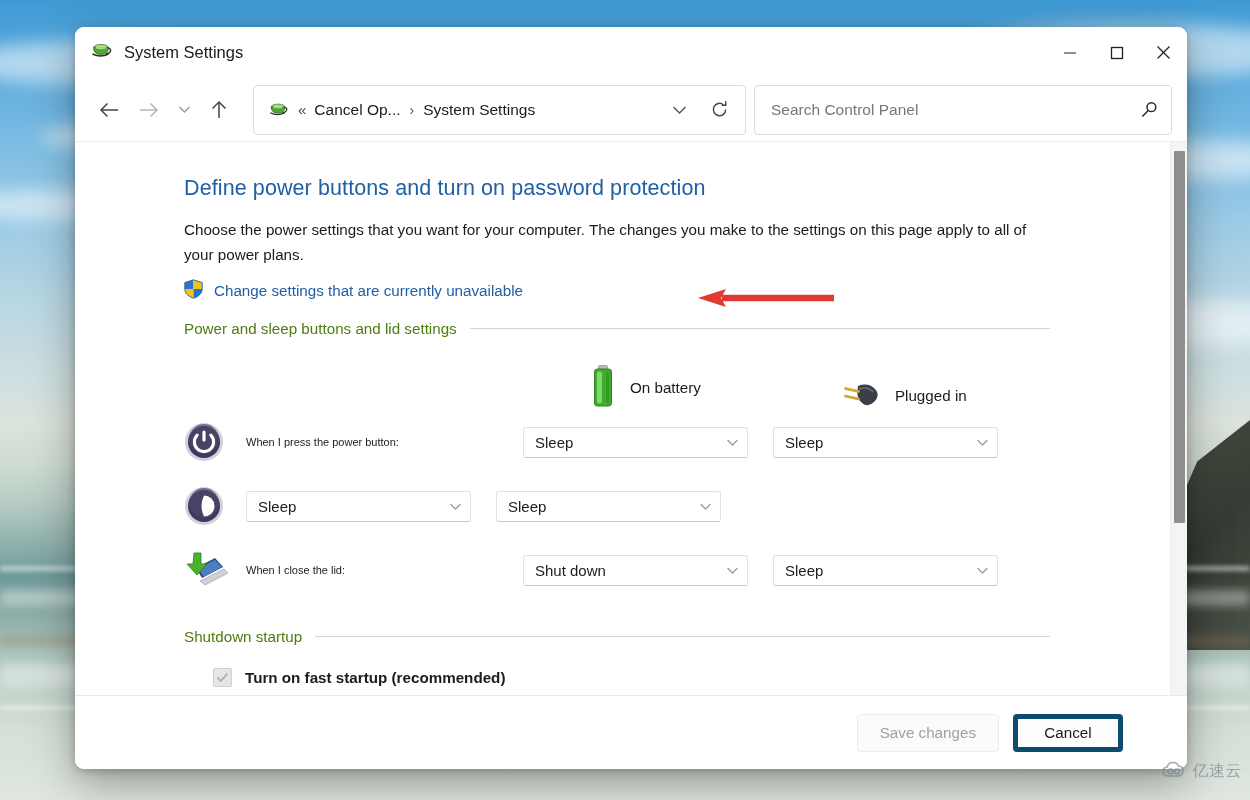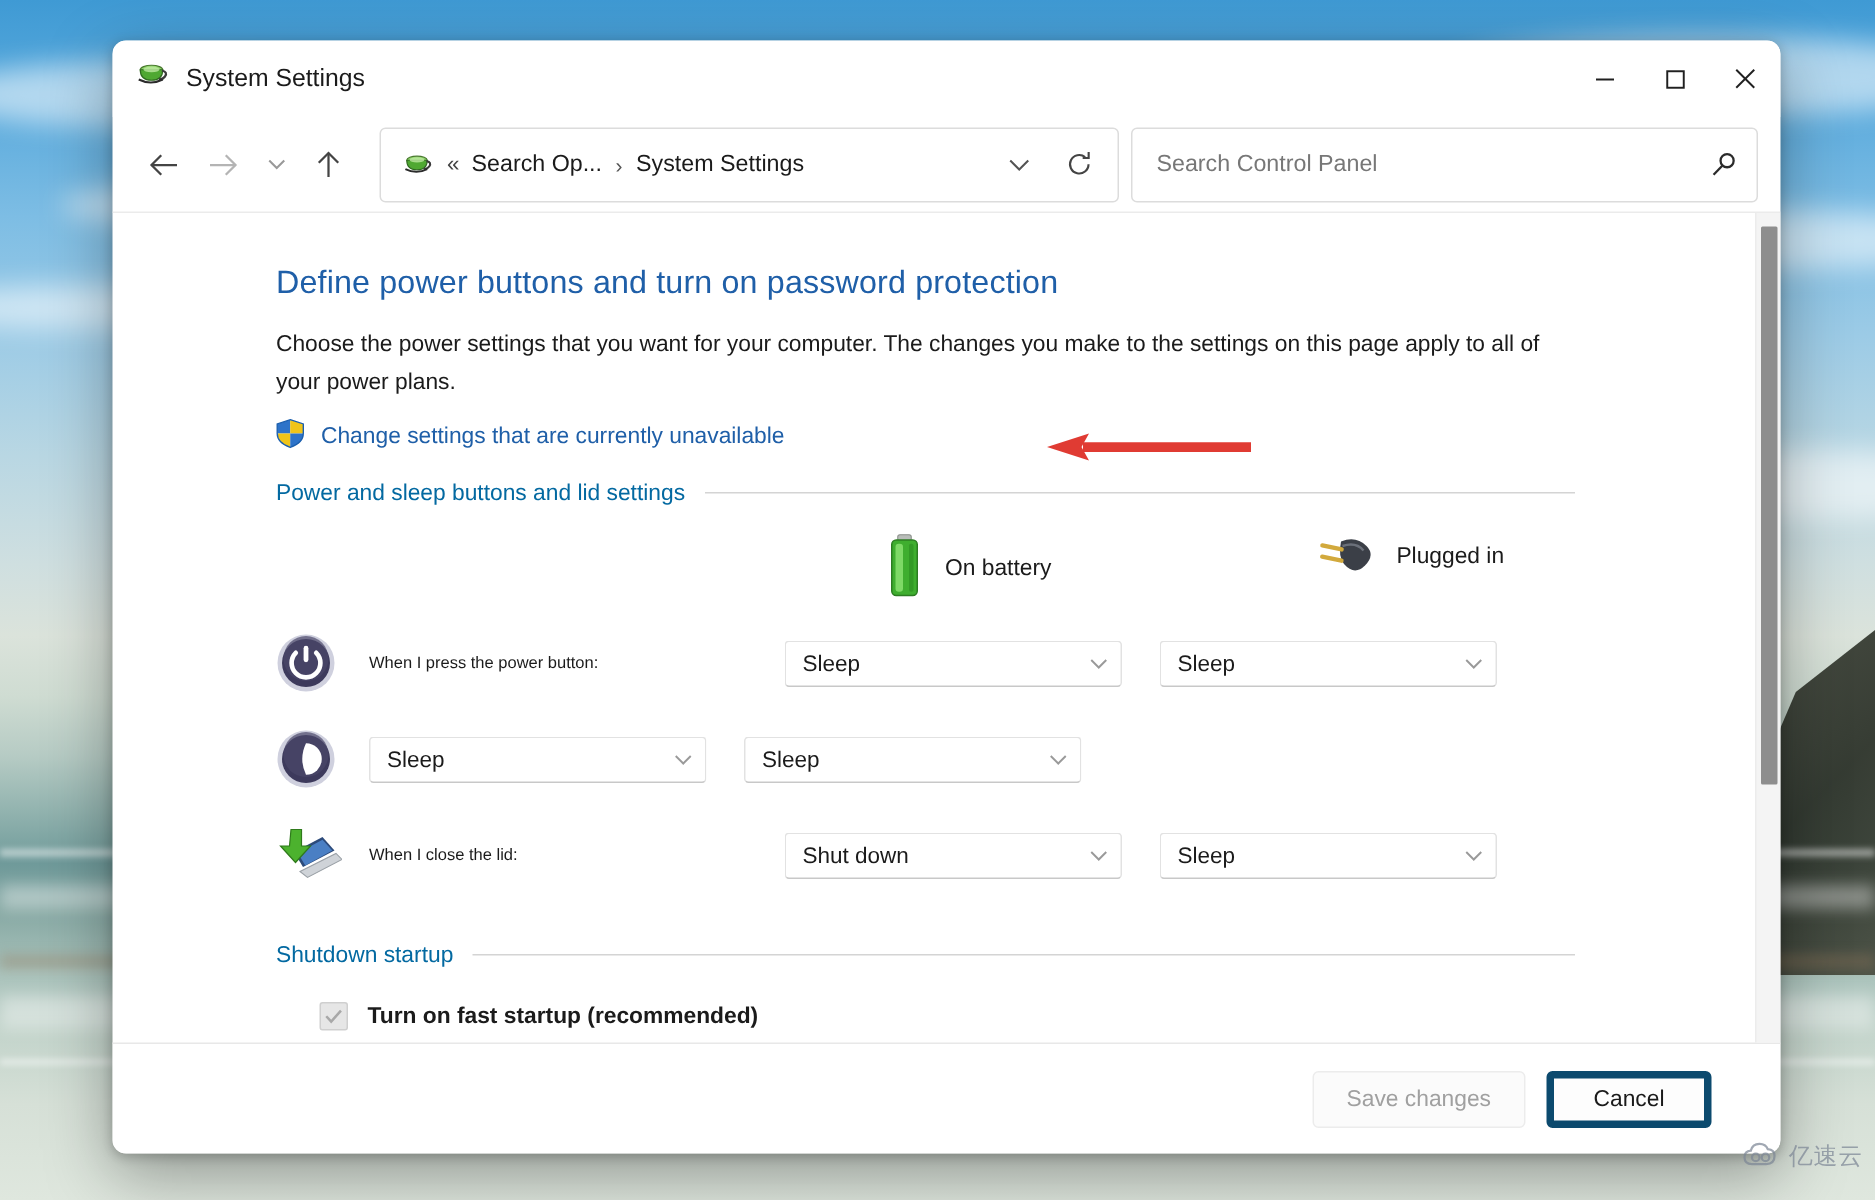--- a/index.html
+++ b/index.html
@@ -202,34 +202,33 @@
   }
 
   
   .group-head {
     display: flex; align-items: center;
     gap: 13px;
     margin-bottom: 4px;
     max-width: 866px;
   }
   .group-head .ghtext {
-    font-size: 15.2px; color: #0369a1;
+    font-size: 15.2px; color: #4d7c0f;
     white-space: nowrap;
   }
   .group-head .ghline {
     flex: 1; height: 1px; background: #d4d4d4;
   }
 
   
   .col-headers {
     display: flex;
     margin-top: 18px;
     height: 55px;
-    align-items: flex-start;
-    gap: 36px;
+    align-items: flex-end;
   }
   .col-head {
     display: flex; align-items: center; gap: 14px;
     font-size: 15.2px; color: #1b1b1b;
   }
   .col-head.battery { margin-left: 406px; }
   .col-head.plugged { margin-left: 140px; }
 
   
   .srow {
@@ -288,21 +287,21 @@
     background: #8e8e8e;
     border-radius: 1px;
   }
 
   
   #footer {
     height: 74px;
     flex: 0 0 auto;
     border-top: 1px solid #e8e8e8;
     display: flex; align-items: center; justify-content: flex-end;
-    padding-right: 46px;
+    padding-right: 64px;
     gap: 14px;
     background: #fff;
   }
   .btn {
     height: 38px;
     min-width: 110px;
     border-radius: 4px;
     display: flex; align-items: center; justify-content: center;
     font-size: 15.2px;
     padding: 0 22px;
@@ -415,21 +414,21 @@
         <svg width="20" height="20" viewBox="0 0 22 22">
           <ellipse cx="11" cy="7.5" rx="7.5" ry="3" fill="#8fd46a" stroke="#4b7a31" stroke-width="0.8"></ellipse>
           <path d="M3.5 7.5 q0 7 7.5 7 q7.5 0 7.5 -7 z" fill="#4fa832" stroke="#2f6a20" stroke-width="0.8"></path>
           <path d="M18 8 q4 1 2 4 q-1.6 2.2 -4 1.6" fill="none" stroke="#3b3b3b" stroke-width="1.5"></path>
           <ellipse cx="11" cy="7.3" rx="5.4" ry="1.9" fill="#bde8a1" opacity=".8"></ellipse>
           <path d="M2.5 14 q8 4 16 0" fill="none" stroke="#2b2b2b" stroke-width="1.4"></path>
         </svg>
       </span>
       <div class="crumbs">
         <span class="dblsep">«</span>
-        <span>Search Op...</span>
+        <span>Cancel Op...</span>
         <span class="sep">›</span>
         <span>System Settings</span>
       </div>
       <div class="addr-drop">
         <svg width="15" height="10" viewBox="0 0 15 10" fill="none" stroke="#555" stroke-width="1.4">
           <polyline points="1.5,2 7.5,8 13.5,2"></polyline>
         </svg>
       </div>
       <div class="addr-refresh">
         <svg width="19" height="19" viewBox="0 0 20 20" fill="none" stroke="#444" stroke-width="1.5">

